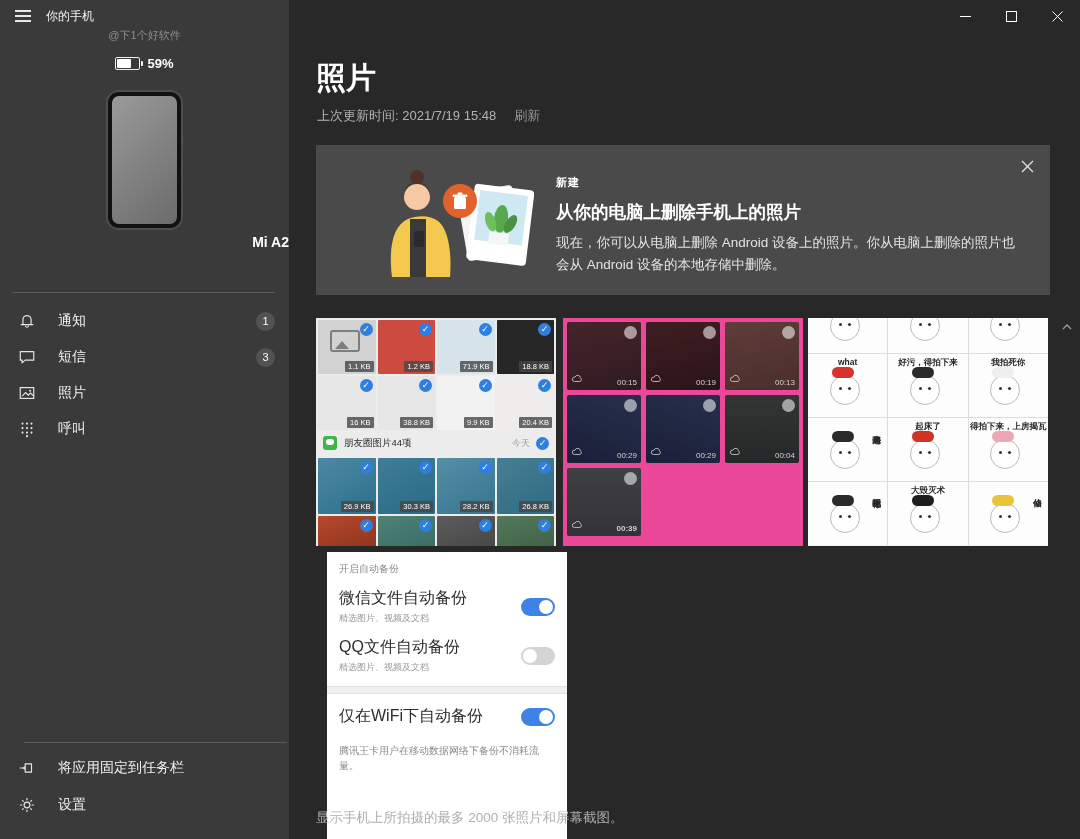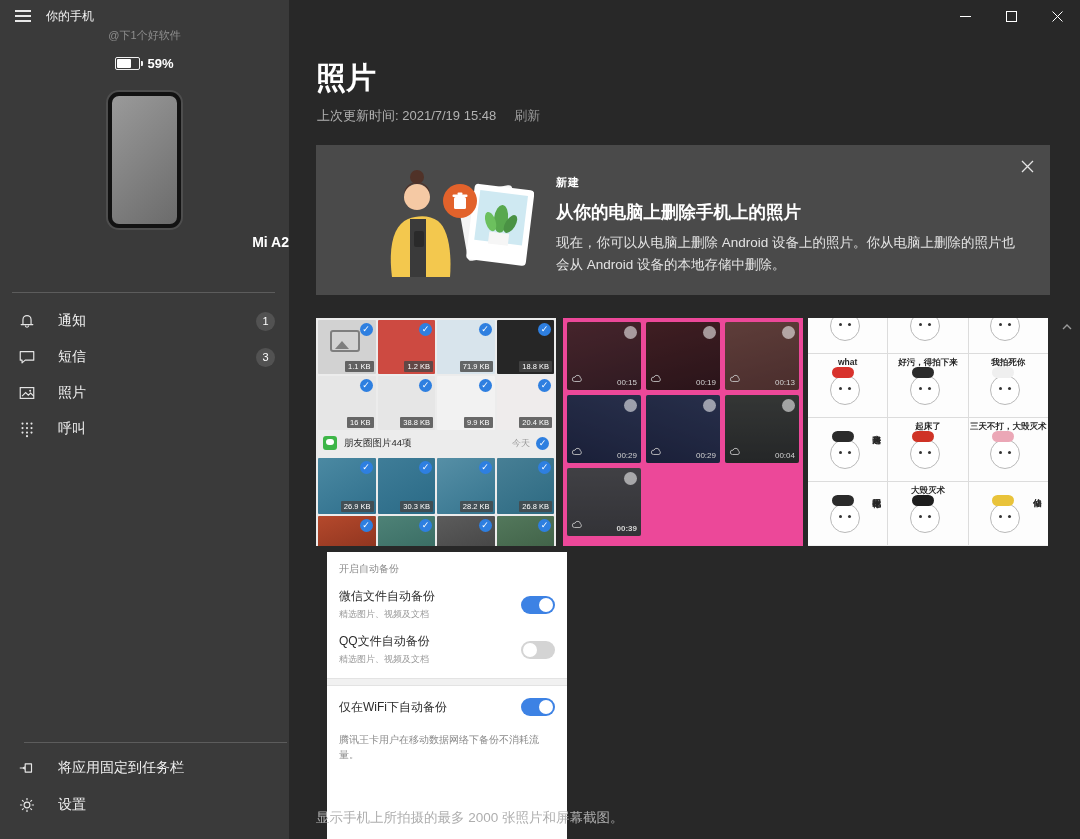--- a/index.html
+++ b/index.html
@@ -84,21 +84,21 @@
   .mcap.vert { left:auto; right:4px; top:10px; width:12px; writing-mode:vertical-rl; text-align:left; }
   .mface { position:absolute; left:50%; top:50%; width:30px; height:30px; margin:-11px 0 0 -18px; border-radius:50%; background:#fff; border:1.5px solid #b9b9b9; }
   .mface::after { content:""; position:absolute; left:8px; top:11px; width:3px; height:3px; border-radius:50%; background:#333; box-shadow:9px 0 0 #333; }
   .maccent { position:absolute; left:50%; top:13px; width:22px; height:11px; margin-left:-16px; border-radius:6px; }
 
   
   .t4-inner { padding:10px 12px; }
   .t4-header { font-size:10px; color:#8a8a8a; }
   .t4-row { display:flex; align-items:center; margin-top:12px; }
   .t4-row-text { flex:1; }
-  .t4-title { font-size:12px; color:#2c2c2c; }
+  .t4-title { font-size:16px; color:#2c2c2c; }
   .t4-sub { font-size:9px; color:#9a9a9a; margin-top:3px; }
   .tgl { position:relative; width:34px; height:18px; border-radius:9px; flex:none; cursor:pointer; }
   .tgl.on { background:#3d82e4; }
   .tgl.off { background:#d4d4d4; }
   .tgl::after { content:""; position:absolute; top:2px; width:14px; height:14px; border-radius:50%; background:#fff; }
   .tgl.on::after { right:2px; }
   .tgl.off::after { left:2px; }
   .t4-band { height:8px; background:#f1f1f1; border-top:1px solid #e3e3e3; border-bottom:1px solid #e3e3e3; margin:12px -12px 0 -12px; }
   .t4-note { font-size:10px; color:#8a8a8a; margin-top:16px; line-height:1.5; }
 
@@ -430,21 +430,21 @@
             <div class="mcap vert">嗨起来</div>
             <div class="mface"></div>
             <div class="maccent" style="background: rgb(43, 43, 43);"></div>
           </div>
           <div class="mcell">
             <div class="mcap">起床了</div>
             <div class="mface"></div>
             <div class="maccent" style="background: rgb(207, 51, 38);"></div>
           </div>
           <div class="mcell">
-            <div class="mcap">三天不打，大毁灭术</div>
+            <div class="mcap">得拍下来，上房揭瓦</div>
             <div class="mface"></div>
             <div class="maccent" style="background: rgb(235, 167, 182);"></div>
           </div>
           <div class="mcell">
             <div class="mcap vert">吃屎吧你</div>
             <div class="mface"></div>
             <div class="maccent" style="background: rgb(43, 43, 43);"></div>
           </div>
           <div class="mcell">
             <div class="mcap">大毁灭术</div>

